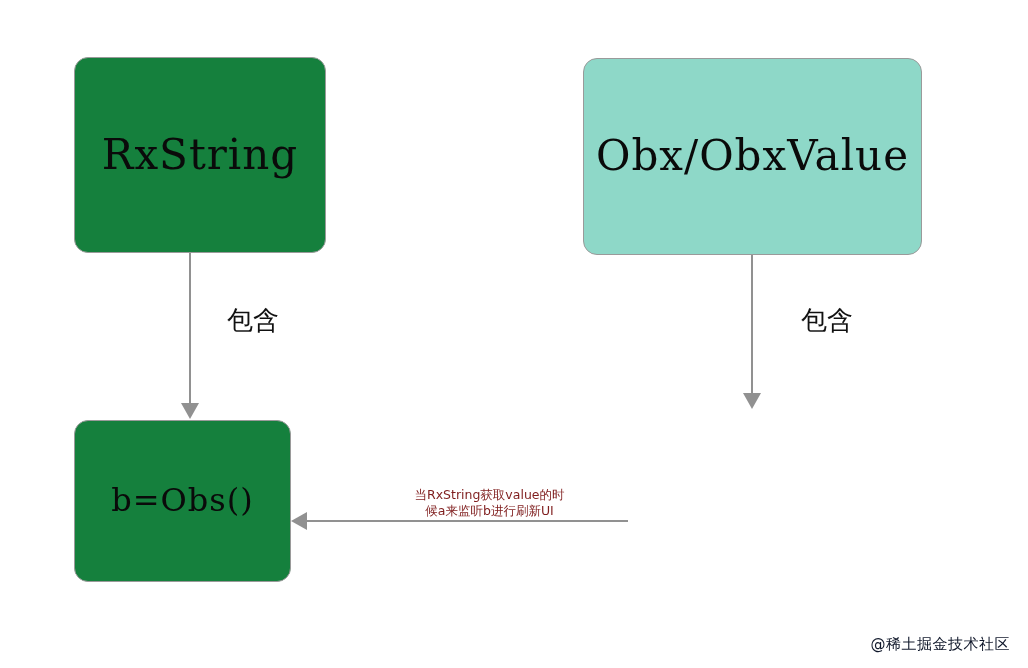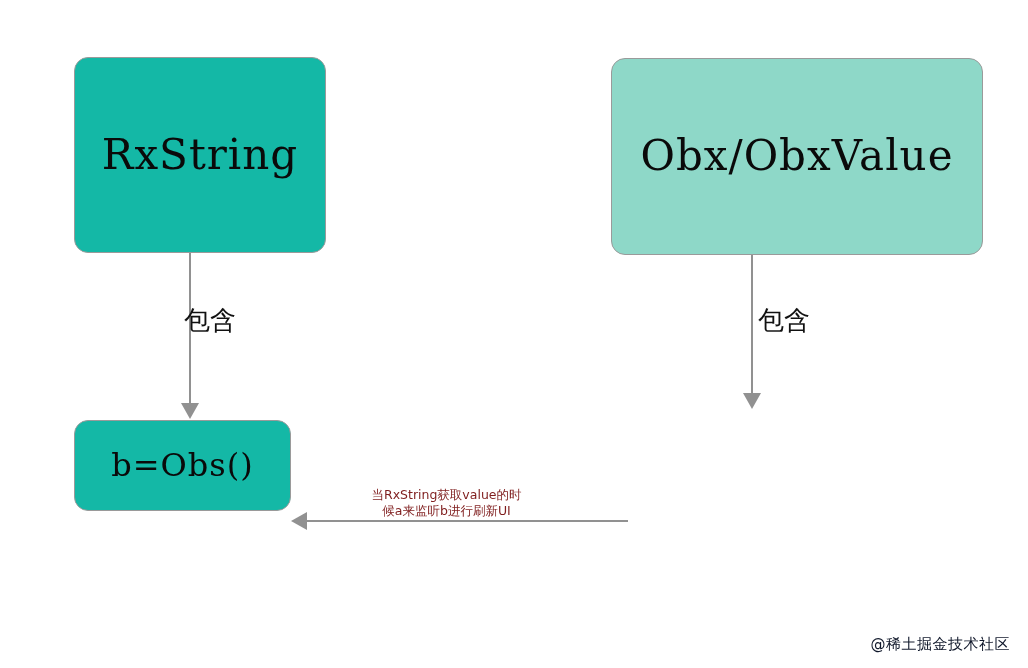--- a/index.html
+++ b/index.html
@@ -26,35 +26,35 @@
     border: 1.5px solid #9a9a9a;
     border-radius: 14px;
     text-align: center;
     line-height: 1.1;
   }
   .node-label {
     font-family: "DejaVu Serif", serif;
     color: #0a0a0a;
     white-space: pre;
   }
-  .node-pink { background: #14b8a6; }
+  .node-pink { background: #15803d; }
   .node-teal { background: #8ed8c8; }
 
   #node-rxstring {
     left: 74px; top: 57px; width: 252px; height: 196px;
   }
   #node-rxstring .node-label { font-size: 42px; letter-spacing: 1px; }
 
   #node-obx {
-    left: 583px; top: 58px; width: 372px; height: 197px; margin-left: 28px;
+    left: 583px; top: 58px; width: 339px; height: 197px;
   }
   #node-obx .node-label { font-size: 42px; letter-spacing: 1px; }
 
   #node-bobs {
-    left: 74px; top: 420px; width: 217px; height: 91px; text-align: center;
+    left: 74px; top: 420px; width: 217px; height: 162px; text-align: center;
   }
   #node-bobs .node-label { font-size: 32px; letter-spacing: 1px; }
 
   #node-aobs {
     left: 628px; top: 410px; width: 248px; height: 130px;
   }
   #node-aobs .node-label { font-size: 36px; letter-spacing: 1px; }
 
   .edge-line {
     position: absolute;
@@ -77,20 +77,21 @@
     border-top: 9px solid transparent;
     border-bottom: 9px solid transparent;
     border-right: 16px solid #919191;
   }
 
   .edge-label {
     position: absolute;
     font-family: "DejaVu Sans", sans-serif;
     color: #111111;
     white-space: nowrap;
+    margin-left: 43px;
   }
   .edge-label-cn {
     font-size: 26px;
   }
   #edge-label-left {
     left: 184px; top: 303px;
   }
   #edge-label-right {
     left: 758px; top: 303px;
   }

